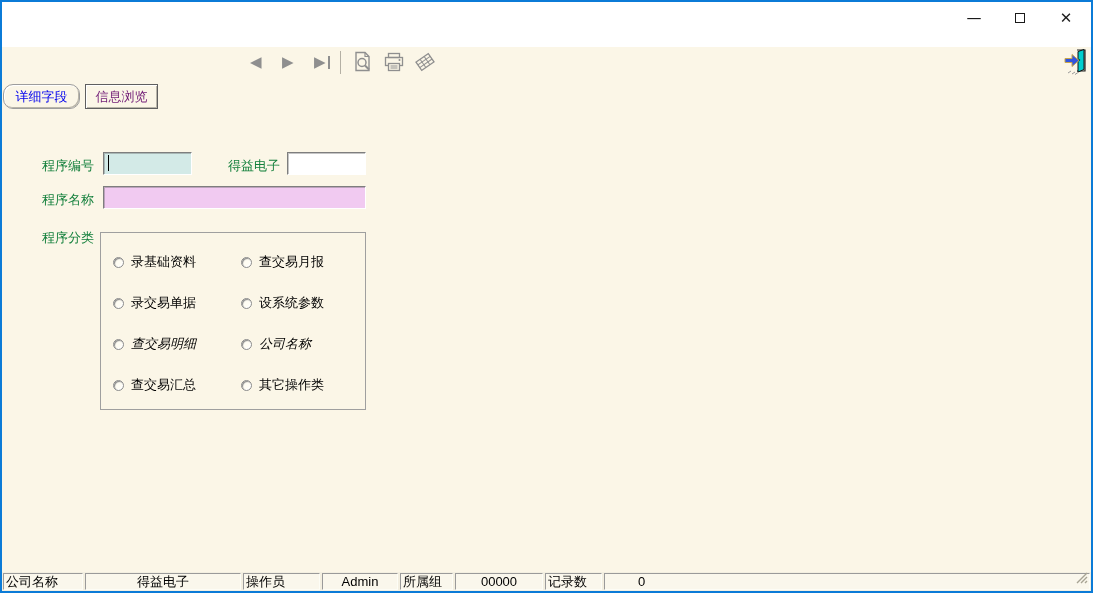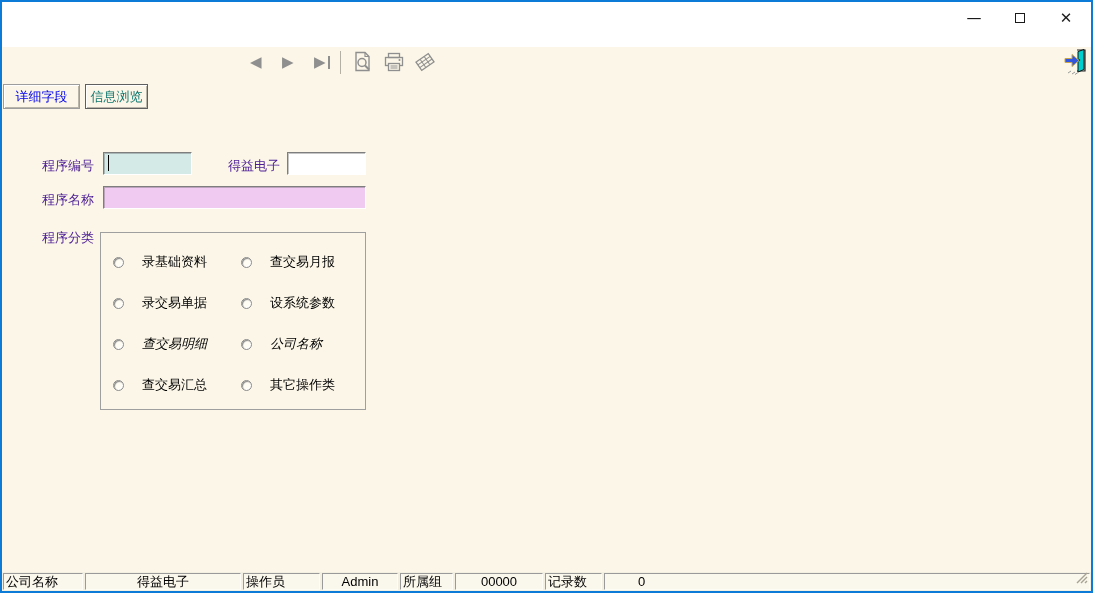--- a/index.html
+++ b/index.html
@@ -25,35 +25,35 @@
   .last-bar { width:2px; height:13px; background:#8f8f8f; margin-left:2px; }
   .tb-sep { position:absolute; left:338px; top:49px; width:1px; height:23px; background:#b4b0a4; }
   .tb-icon { position:absolute; top:49px; width:22px; height:22px; cursor:default; }
   .exit-btn { position:absolute; left:1060px; top:45px; width:26px; height:29px; cursor:pointer; }
   
   .tab {
     position:absolute; top:82px; height:25px; display:flex; align-items:center; justify-content:center;
     font-size:13px; background:#FBF6E7; border:1px solid #8a8a8a; cursor:pointer;
     box-shadow: inset 1px 1px 0 #ffffff, inset -1px -1px 0 #b9b5a9;
   }
-  .tab-active { left:1px; width:77px; color:#0000EE; border-color:#9d9d9d; }
-  .tab-idle   { left:83px; width:63px; color:#0f766e; border-color:#5f5f5f; }
-  
-  .flabel { position:absolute; font-size:13px; color:#4c1d95; white-space:nowrap; }
+  .tab-active { left:1px; width:77px; color:#0000EE; border-color:#9d9d9d;border-radius:10px; }
+  .tab-idle   { left:83px; width:73px; color:#701a75; border-color:#5f5f5f; }
+  
+  .flabel { position:absolute; font-size:13px; color:#15803d; white-space:nowrap; }
   .tb-input {
     position:absolute; height:23px; font-size:13px; padding:2px 4px; color:#000;
     border:1px solid; border-color:#7e7e7e #ffffff #ffffff #7e7e7e;
     box-shadow: inset 1px 1px 0 rgba(90,90,90,0.35); outline:none;
   }
   .in-cyan { left:101px; top:150px; width:89px;  background:#D3EAE7; }
   .in-white{ left:285px; top:150px; width:79px;  background:#FFFFFF; }
   .in-pink { left:101px; top:184px; width:263px; background:#F1CAF1; }
   .caret { position:absolute; left:106px; top:153px; width:1px; height:16px; background:#000; }
   .groupbox { position:absolute; left:98px; top:230px; width:266px; height:178px; border:1px solid #9f9f9f; }
-  .radio-row { position:absolute; display:flex; align-items:center; gap:18px; font-size:13px; color:#000; cursor:pointer; white-space:nowrap; }
+  .radio-row { position:absolute; display:flex; align-items:center; gap:7px; font-size:13px; color:#000; cursor:pointer; white-space:nowrap; }
   .rb {
     width:11px; height:11px; border-radius:50%; background:#fffdf4; flex:0 0 auto;
     border:1px solid #8c8c8c;
     box-shadow: inset 1px 1px 1px #8a8a8a, inset -1px -1px 0 #ffffff;
   }
   .rc1 { left:12px; }  .rc2 { left:140px; }
   .rr1 { top:20px; } .rr2 { top:61px; } .rr3 { top:102px;font-style:italic; } .rr4 { top:143px; }
   
   .statusbar {
     position:absolute; left:0; right:0; bottom:0; height:19px; background:#F3EFE1;

